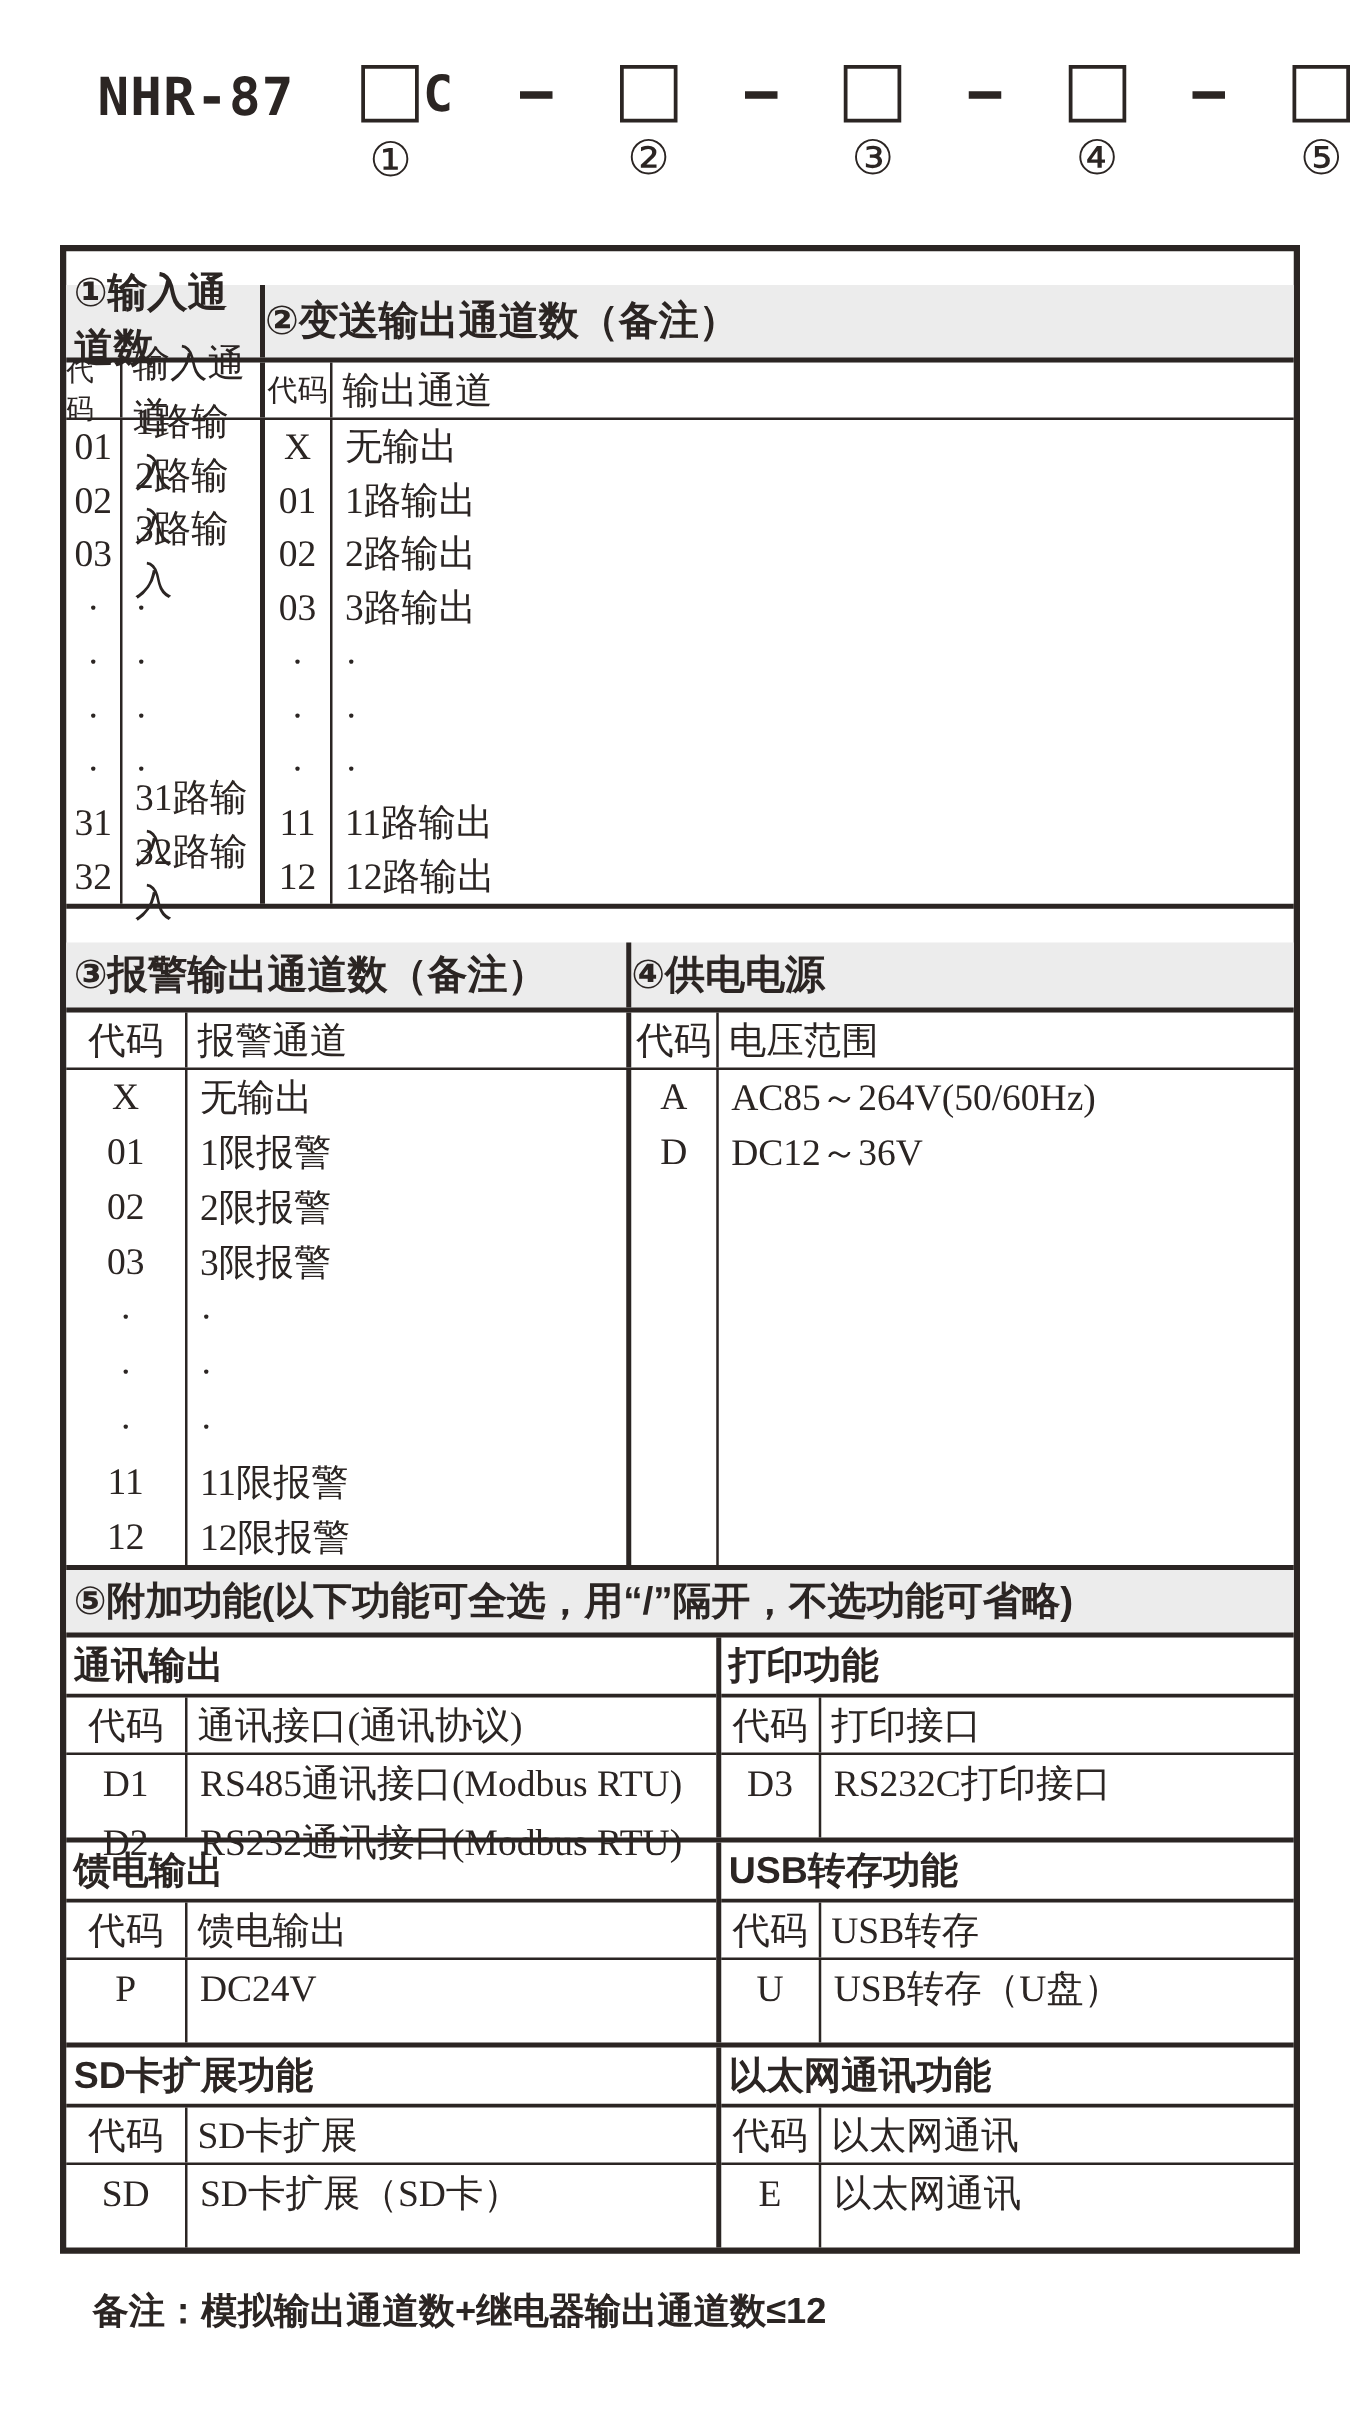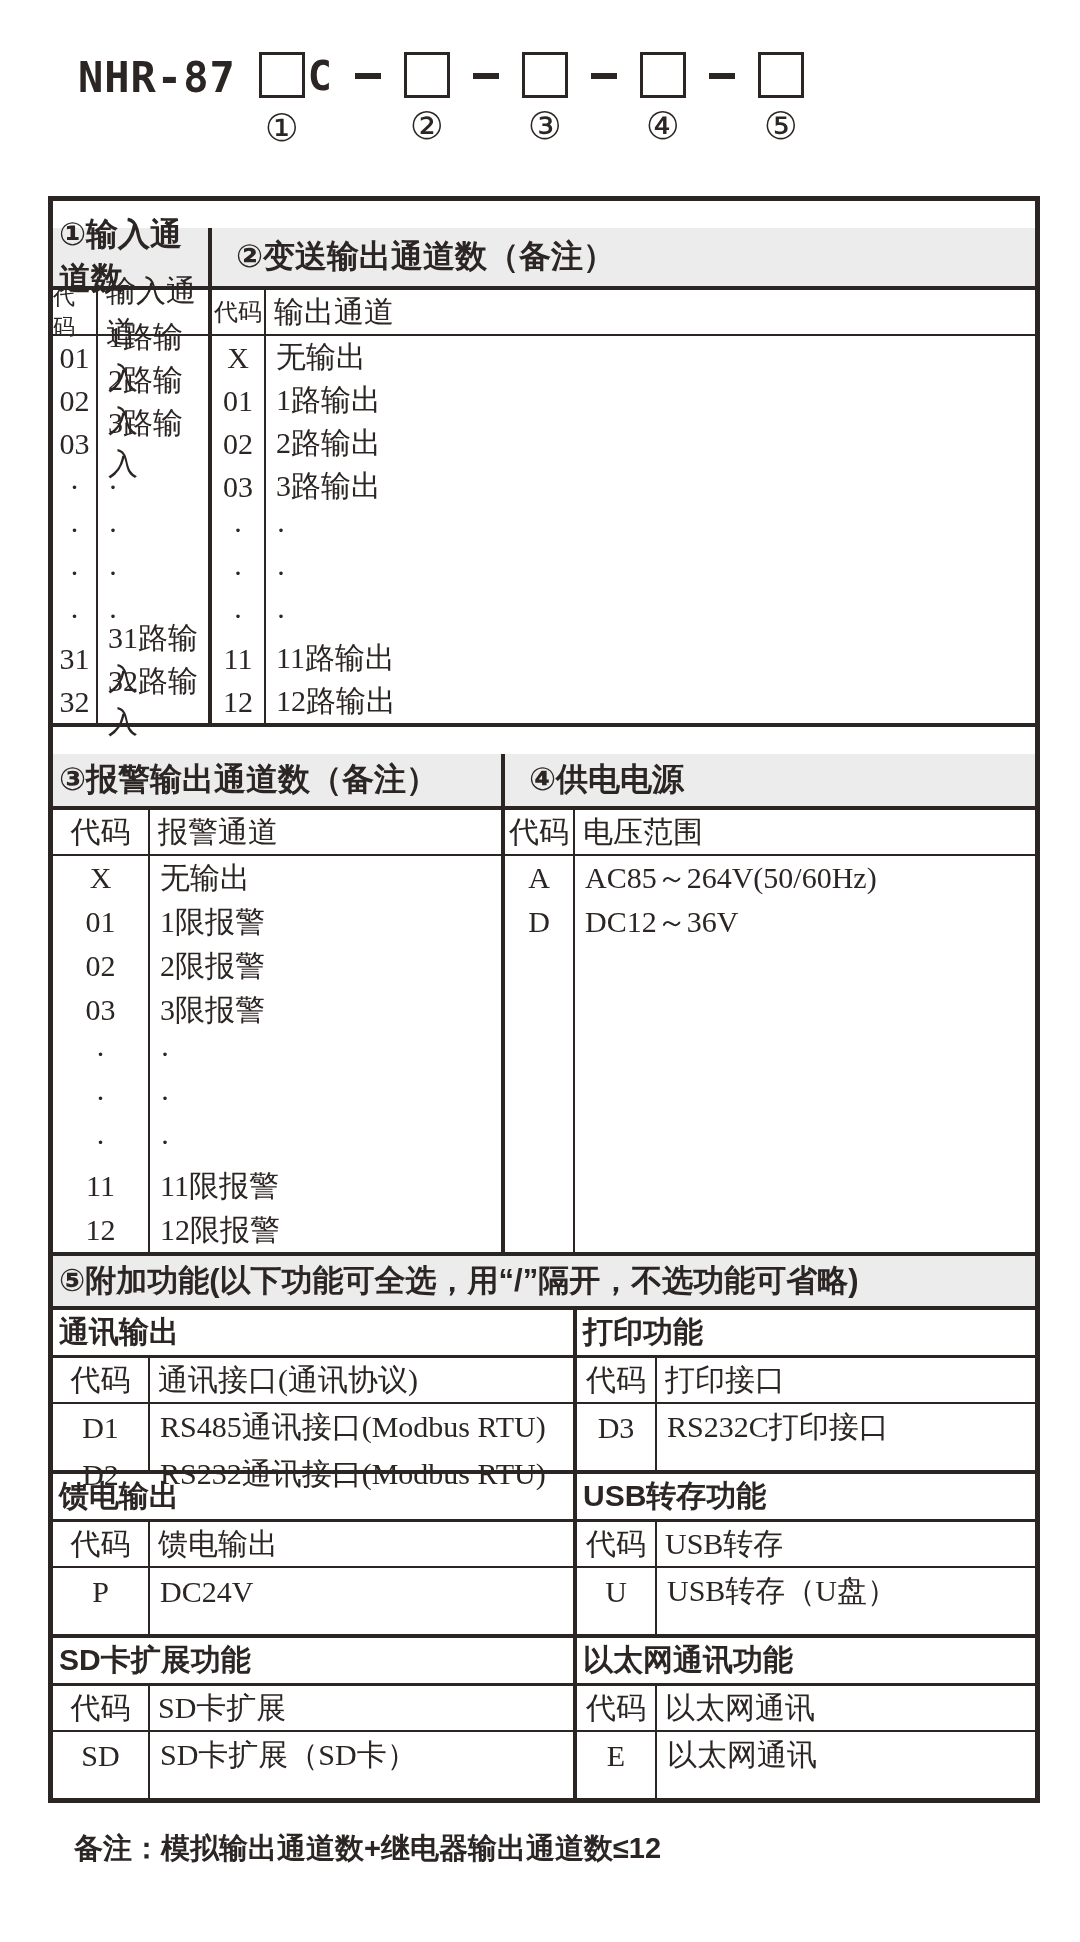--- a/index.html
+++ b/index.html
@@ -6,39 +6,39 @@
     --ink:#2b2523;
     --gray:#ececec;
     --paper:#ffffff;
   }
   *{box-sizing:border-box;margin:0;padding:0;}
   body{width:1080px;height:1942px;background:var(--paper);
        font-family:"Liberation Serif","DejaVu Serif",serif;color:var(--ink);}
   .page{position:relative;width:1080px;height:1942px;overflow:hidden;}
 
   
-  .formula{display:flex;align-items:flex-start;gap:23px;margin:52px 0 0 78px;height:122px;}
+  .formula{display:flex;align-items:flex-start;gap:13px;margin:52px 0 0 78px;height:122px;justify-content:space-between;}
   .model{font-family:"DejaVu Sans Mono","Liberation Mono",monospace;font-weight:bold;
          font-size:42px;line-height:52px;letter-spacing:1px;}
   .slot{display:flex;flex-direction:column;align-items:flex-start;}
   .boxrow{display:flex;align-items:flex-start;}
   .codebox{display:inline-block;width:46px;height:46px;border:3px solid var(--ink);background:#fff;}
   .cchar{font-family:"DejaVu Sans Mono","Liberation Mono",monospace;font-weight:bold;
          font-size:40px;line-height:48px;margin-left:3px;}
   .circwrap{width:46px;text-align:center;margin-top:8px;}
   .circ{font-family:"DejaVu Sans","Liberation Sans",sans-serif;font-size:38px;line-height:40px;}
   .dash{width:26px;height:6px;background:var(--ink);margin-top:21px;}
 
   
   .bigtable{width:992px;margin:22px 0 0 48px;border:5px solid var(--ink);background:#fff;}
   .shead{display:flex;background:var(--gray);border-bottom:4px solid var(--ink);
          font-family:"Liberation Sans","DejaVu Sans",sans-serif;font-weight:bold;font-size:32px;margin-top:27px;}
   .shead>div{display:flex;align-items:center;}
   .hl{border-right:4px solid var(--ink);padding-left:6px;}
-  .hr{flex:1;padding-left:24px;}
+  .hr{flex:1;padding-left:0;}
 
   .chead{display:flex;border-bottom:2px solid var(--ink);font-size:30px;}
   .chead>div{display:flex;align-items:center;}
   .ccode{justify-content:center;}
   .cdesc{padding-left:8px;}
 
   .cols{display:flex;}
   .ln{display:flex;align-items:center;font-size:30px;}
   .col-code .ln{justify-content:center;}
   .col-desc .ln{padding-left:10px;}

